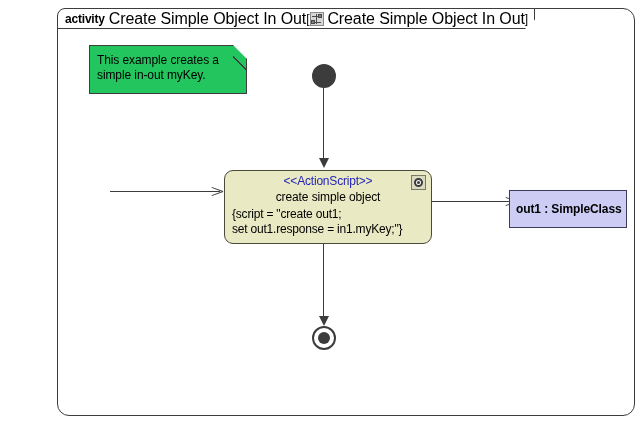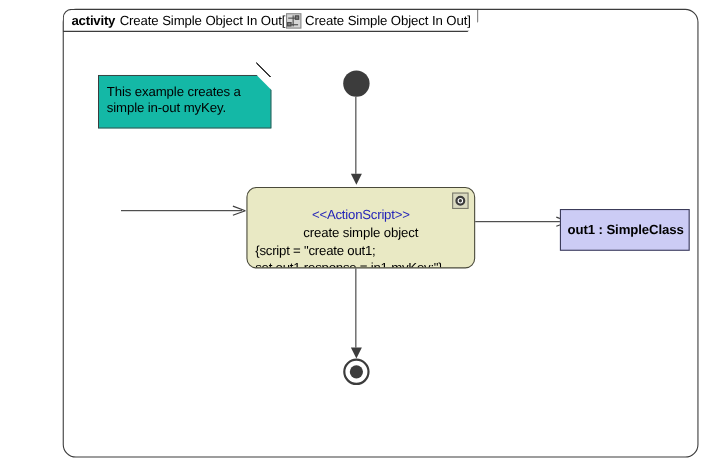--- a/index.html
+++ b/index.html
@@ -53,21 +53,21 @@
     white-space: nowrap;
     -webkit-clip-path: polygon(0 0, 100% 0, 100% 55%, calc(100% - 10px) 100%, 0 100%);
     clip-path: polygon(0 0, 100% 0, 100% 55%, calc(100% - 10px) 100%, 0 100%);
   }
   .frame-tab .kw {
     font-weight: bold;
     font-size: 12px;
     letter-spacing: -0.2px;
   }
   .frame-tab .nm {
-    font-size: 12px;
+    font-size: 16px;
     margin-left: 4px;
     letter-spacing: -0.1px;
   }
   .frame-tab .brk {
     font-size: 12px;
     letter-spacing: -0.1px;
   }
 
   
   .tab-icon {
@@ -88,24 +88,24 @@
   .tab-icon .v  { left: 5px;  top: 1px;  width: 1px; height: 10px; }
   .tab-icon .h1 { left: 1px;  top: 3px;  width: 9px; height: 1px; }
   .tab-icon .h2 { left: 1px;  top: 9px;  width: 9px; height: 1px; }
   .tab-icon .b1 { left: 7px;  top: 1px;  width: 4px; height: 4px; background:#7d7d7d; border:1px solid #4a4a4a; box-sizing:border-box;}
   .tab-icon .b2 { left: 0px;  top: 7px;  width: 4px; height: 4px; background:#7d7d7d; border:1px solid #4a4a4a; box-sizing:border-box;}
 
   
   .note {
     position: absolute;
     left: 89px;
-    top: 68px;
+    top: 45px;
     width: 158px;
     height: 49px;
-    background: #14b8a6;
+    background: #22c55e;
     border: 1px solid #3c3c3c;
     box-sizing: border-box;
     -webkit-clip-path: polygon(0 0, calc(100% - 14px) 0, 100% 14px, 100% 100%, 0 100%);
     clip-path: polygon(0 0, calc(100% - 14px) 0, 100% 14px, 100% 100%, 0 100%);
     padding: 7px 6px 0 7px;
     line-height: 15px;
     font-size: 12px;
     letter-spacing: -0.1px;
   }
   .note-shadow {
@@ -176,21 +176,21 @@
     background: #e9e9c4;
     border: 1px solid #4a4a3a;
     border-radius: 9px;
     box-sizing: border-box;
     overflow: hidden;
   }
   .action-stereotype {
     text-align: center;
     color: #2424b8;
     font-size: 12px;
-    margin-top: 17px;
+    margin-top: 3px;
     letter-spacing: -0.2px;
   }
   .action-title {
     text-align: center;
     font-weight: normal;
     font-size: 12px;
     margin-top: 2px;
     letter-spacing: -0.1px;
   }
   .action-body {

